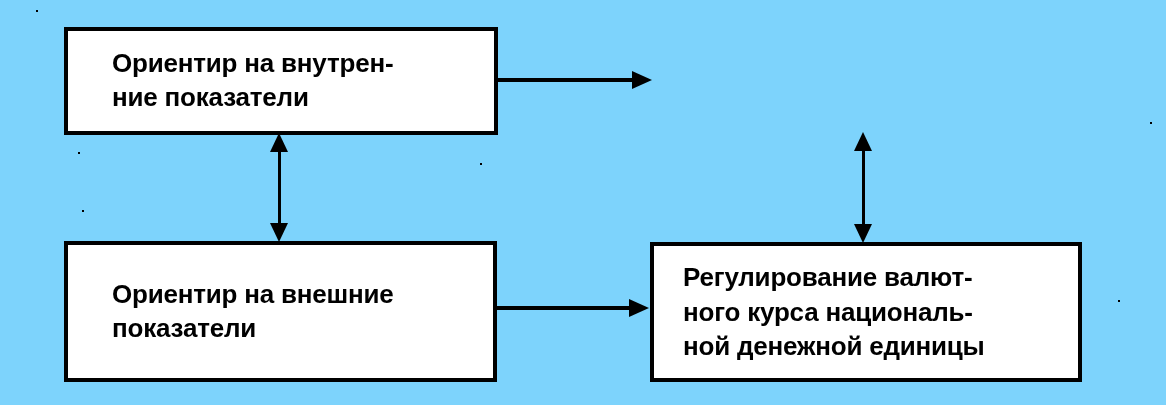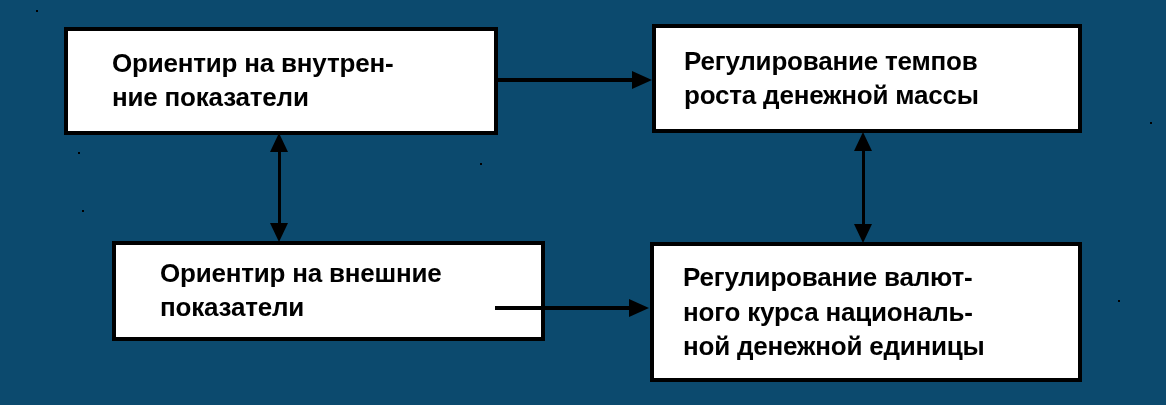--- a/index.html
+++ b/index.html
@@ -4,21 +4,21 @@
 <style>
   html, body {
     margin: 0;
     padding: 0;
     background: #ffffff;
   }
   #canvas {
     position: relative;
     width: 1166px;
     height: 405px;
-    background: #0c4a6e;
+    background: #7dd3fc;
     overflow: hidden;
     font-family: "Liberation Sans", "DejaVu Sans", sans-serif;
   }
   .node {
     position: absolute;
     box-sizing: border-box;
     border: 4px solid #000000;
     background: #ffffff;
     display: flex;
     align-items: center;
@@ -32,21 +32,21 @@
     letter-spacing: -0.2px;
     white-space: pre-line;
     padding-left: 44px;
     padding-right: 8px;
   }
   
   #node-internal      { left: 64px;  top: 27px;  width: 434px; height: 108px; }
   #node-internal .node-label { padding-left: 44px; }
   #node-money         { left: 652px; top: 24px;  width: 430px; height: 109px; }
   #node-money .node-label { padding-left: 28px; }
-  #node-external      { left: 64px;  top: 241px; width: 433px; height: 100px; margin-left: 48px; }
+  #node-external      { left: 64px;  top: 241px; width: 433px; height: 141px; }
   #node-external .node-label { padding-left: 44px; }
   #node-fx            { left: 650px; top: 242px; width: 432px; height: 140px; }
   #node-fx .node-label { padding-left: 29px; line-height: 1.34; }
 
   
   .conn { position: absolute; }
   .hline {
     height: 4px;
     background: #000000;
   }
@@ -110,24 +110,20 @@
   <span class="speckle" style="left:480px; top:163px;"></span>
   <span class="speckle" style="left:1150px;top:122px;"></span>
   <span class="speckle" style="left:82px;  top:210px;"></span>
   <span class="speckle" style="left:1118px;top:300px;"></span>
 
   <div class="node" id="node-internal">
     <div class="node-label">Ориентир на внутрен-
 ние показатели</div>
   </div>
 
-  <div class="node" id="node-money">
-    <div class="node-label">Регулирование темпов
-роста денежной массы</div>
-  </div>
 
   <div class="node" id="node-external">
     <div class="node-label">Ориентир на внешние
 показатели</div>
   </div>
 
   <div class="node" id="node-fx">
     <div class="node-label">Регулирование валют-
 ного курса националь-
 ной денежной единицы</div>

